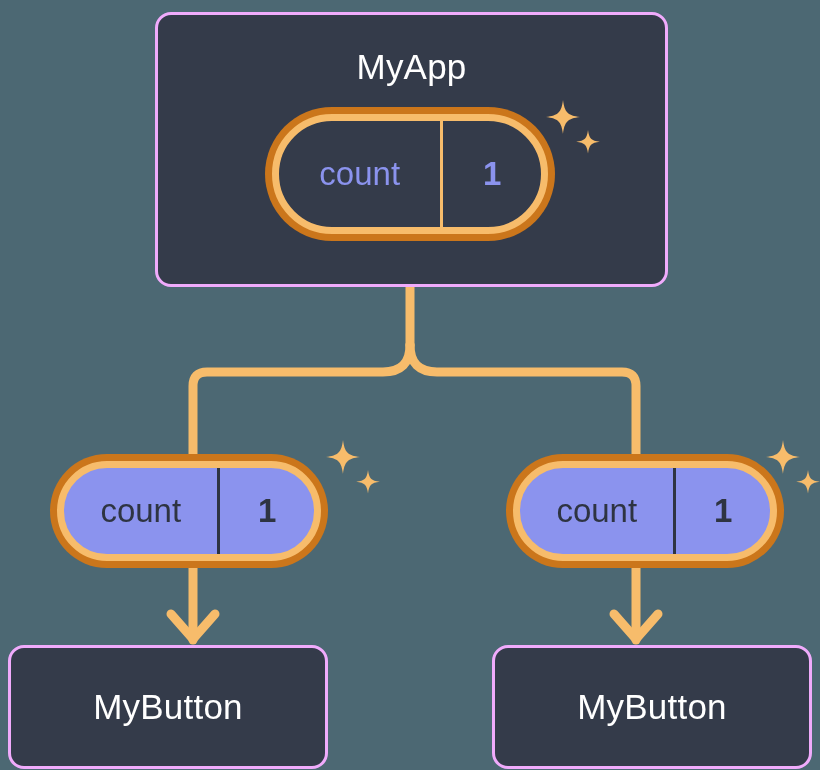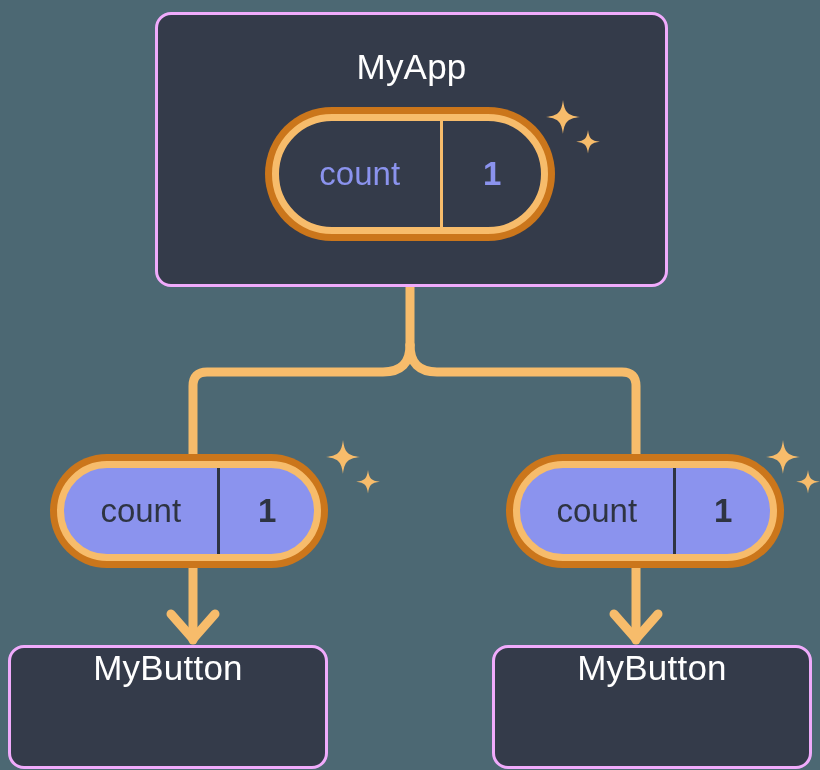--- a/index.html
+++ b/index.html
@@ -52,21 +52,21 @@
   }
   #app-box .comp-title {
     margin-top: 32px;
   }
 
   
   .button-box {
     width: 320px;
     height: 124px;
     display: flex;
-    align-items: flex-start;
+    align-items: center;
     justify-content: center;
   }
   #button-box-left  { left: 8px;   top: 645px; }
   #button-box-right { left: 492px; top: 645px; }
   .button-box .comp-title { font-size: 35px; }
 
   
   .pill {
     position: absolute;
     box-sizing: border-box;

